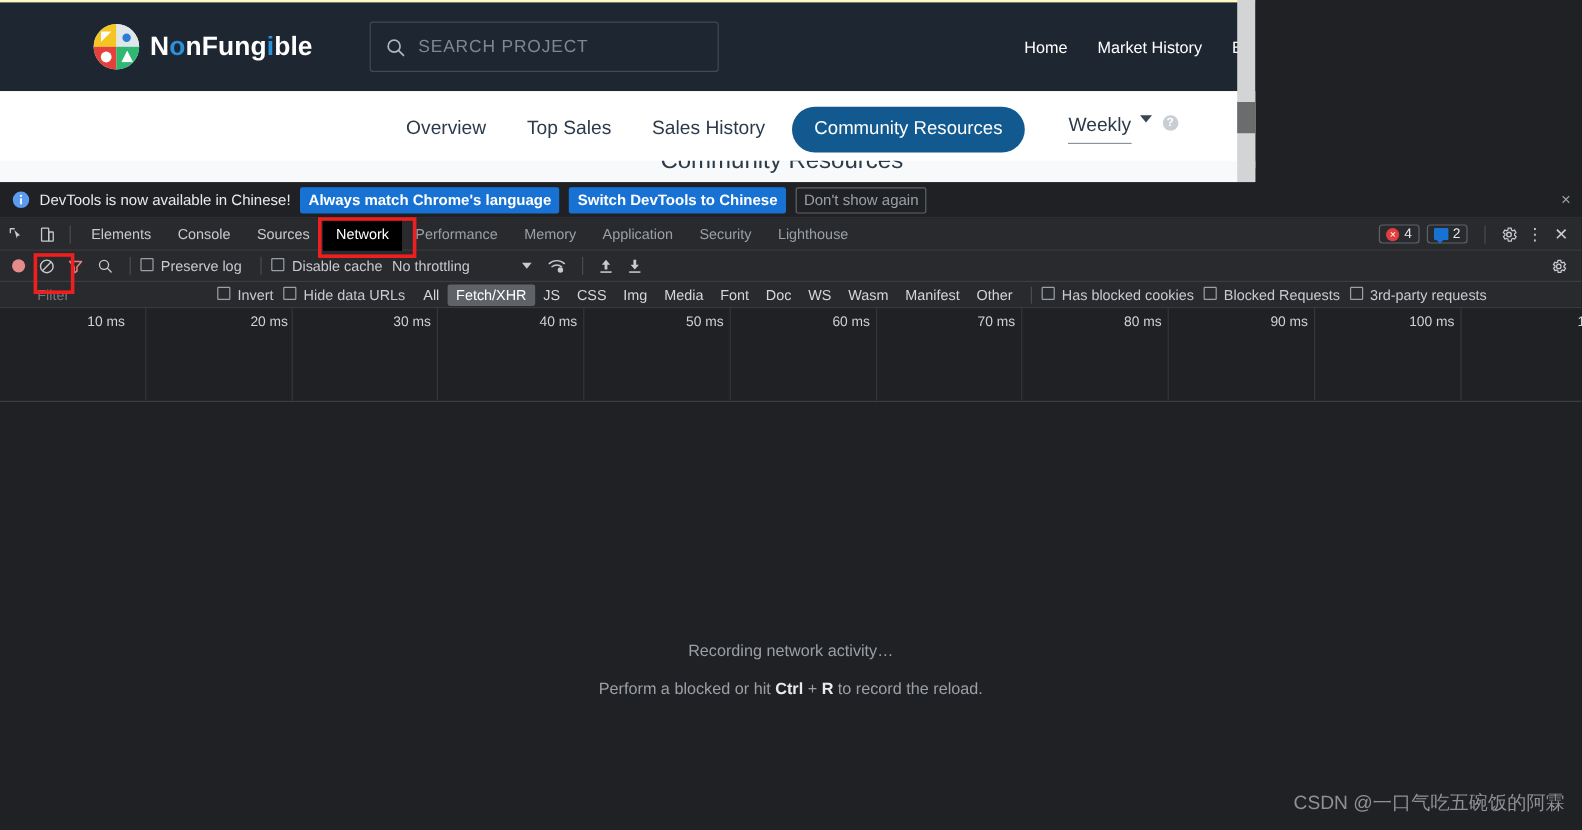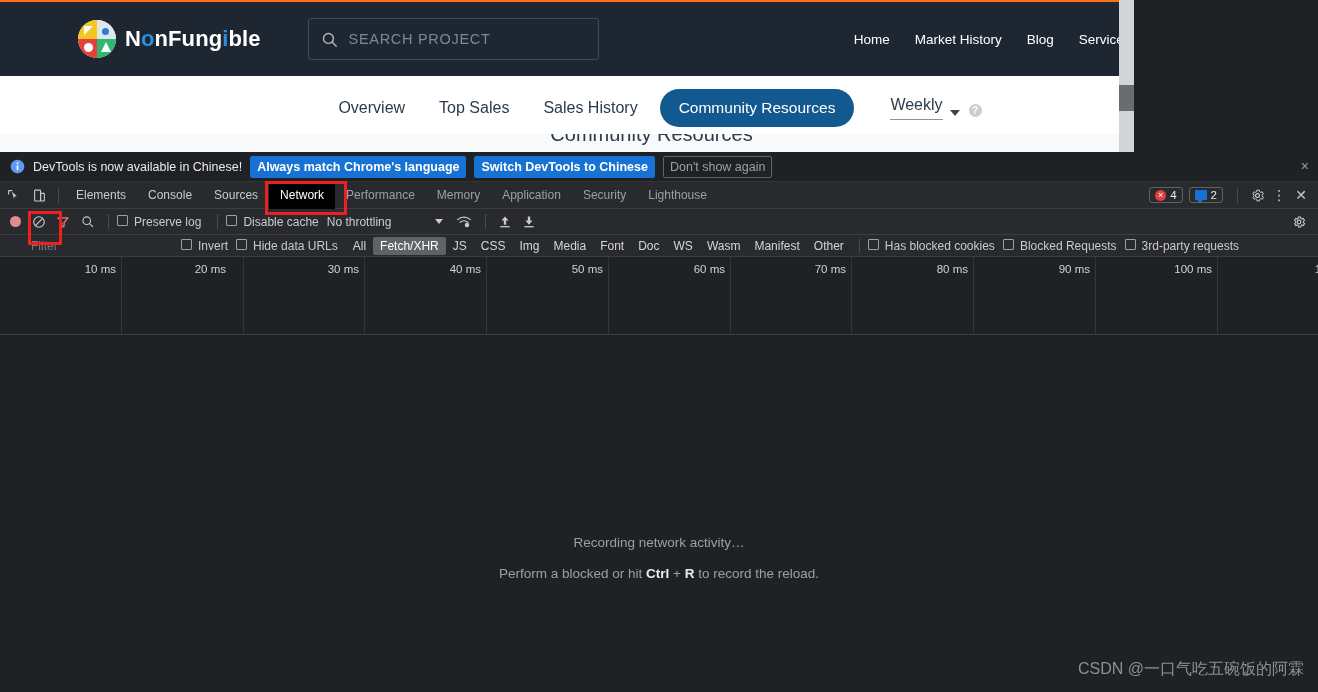--- a/index.html
+++ b/index.html
@@ -4,21 +4,21 @@
 <style>
   * { box-sizing: border-box; margin: 0; padding: 0; }
   html, body {
     width: 1318px; height: 692px;
     overflow: hidden;
     background: #202124;
     font-family: "Liberation Sans", sans-serif;
   }
 
   
-  .page-area { position: absolute; top: 0; left: 0; width: 1134px; height: 152px; background: #f97316; overflow: hidden; }
+  .page-area { position: absolute; top: 0; left: 0; width: 1046px; height: 152px; background: #fef9c3; overflow: hidden; }
 
   .site-header {
     position: absolute; top: 2px; left: 0; width: 1303px; height: 74px;
     background: #1e2731;
     display: flex; align-items: center;
   }
   .brand { display: flex; align-items: center; margin-left: 78px; }
   .brand-logo { width: 38px; height: 38px; border-radius: 50%; position: relative; overflow: hidden; background: #e9eef0; flex: none; }
   .q { position: absolute; width: 50%; height: 50%; }
   .q-tl { top: 0; left: 0; background: #f3c623; }
@@ -46,21 +46,21 @@
 
   .sub-nav {
     position: absolute; top: 76px; left: 0; width: 1303px; height: 64px;
     background: #ffffff; display: flex; align-items: center; justify-content: center; gap: 0;
   }
   .subtab { font-size: 16px; color: #2c3b4a; padding: 0 17px; white-space: nowrap; }
   .subtab.pill {
     background: #11598f; color: #ffffff; border-radius: 19px;
     padding: 10px 19px; font-size: 15.5px; margin: 0 5px;
   }
-  .weekly-wrap { display: flex; align-items: flex-end; margin-left: 31px; }
+  .weekly-wrap { display: flex; align-items: flex-start; margin-left: 31px; }
   .weekly { font-size: 16px; color: #2c3b4a; border-bottom: 1px solid #8b949d; padding-bottom: 5px; }
   .caret { width: 0; height: 0; border-left: 5px solid transparent; border-right: 5px solid transparent; border-top: 6px solid #3a4654; margin-left: 7px; margin-bottom: 4px; }
   .help-ico { width: 13px; height: 13px; border-radius: 50%; background: #c9ced4; color: #ffffff; font-size: 10px; line-height: 13px; text-align: center; margin-left: 9px; margin-bottom: 3px; font-weight: bold; }
 
   .page-title-clip {
     position: absolute; top: 134px; left: 0; width: 1303px; height: 18px;
     background: #f8f9fb; overflow: hidden;
   }
   .page-title-clip span {
     display: block; position: absolute; left: 0; right: 0; top: -11px;
@@ -357,23 +357,23 @@
       <span>Blocked Requests</span>
     </label>
     <label class="chk">
       <span class="box"></span>
       <span>3rd-party requests</span>
     </label>
   </div>
 
   <div class="ruler" id="ruler">
       <div class="tick" style="left: 121px;"></div>
-      <div class="tick-lbl" style="left: 121px;">10 ms</div>
+      <div class="tick-lbl" style="left: 109px;">10 ms</div>
       <div class="tick" style="left: 243px;"></div>
-      <div class="tick-lbl" style="left: 231px;">20 ms</div>
+      <div class="tick-lbl" style="left: 245px;">20 ms</div>
       <div class="tick" style="left: 364px;"></div>
       <div class="tick-lbl" style="left: 364px;">30 ms</div>
       <div class="tick" style="left: 486px;"></div>
       <div class="tick-lbl" style="left: 486px;">40 ms</div>
       <div class="tick" style="left: 608px;"></div>
       <div class="tick-lbl" style="left: 608px;">50 ms</div>
       <div class="tick" style="left: 730px;"></div>
       <div class="tick-lbl" style="left: 730px;">60 ms</div>
       <div class="tick" style="left: 851px;"></div>
       <div class="tick-lbl" style="left: 851px;">70 ms</div>

